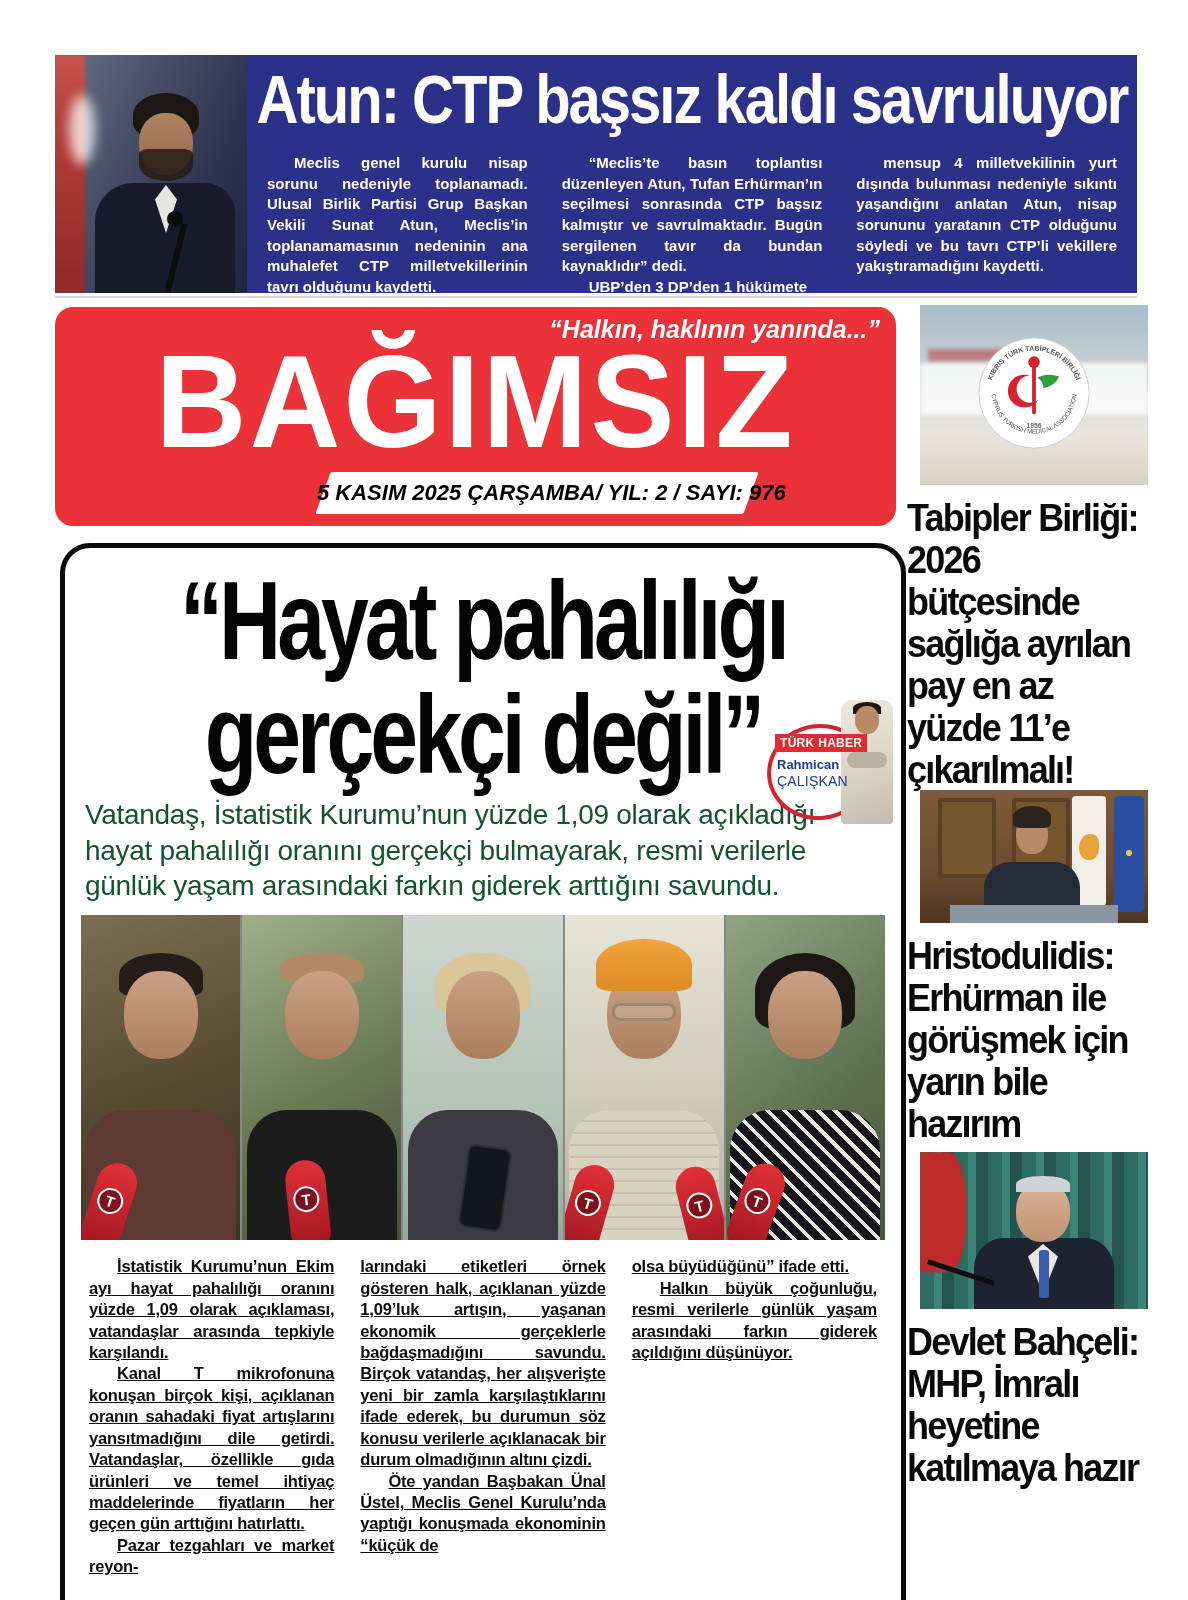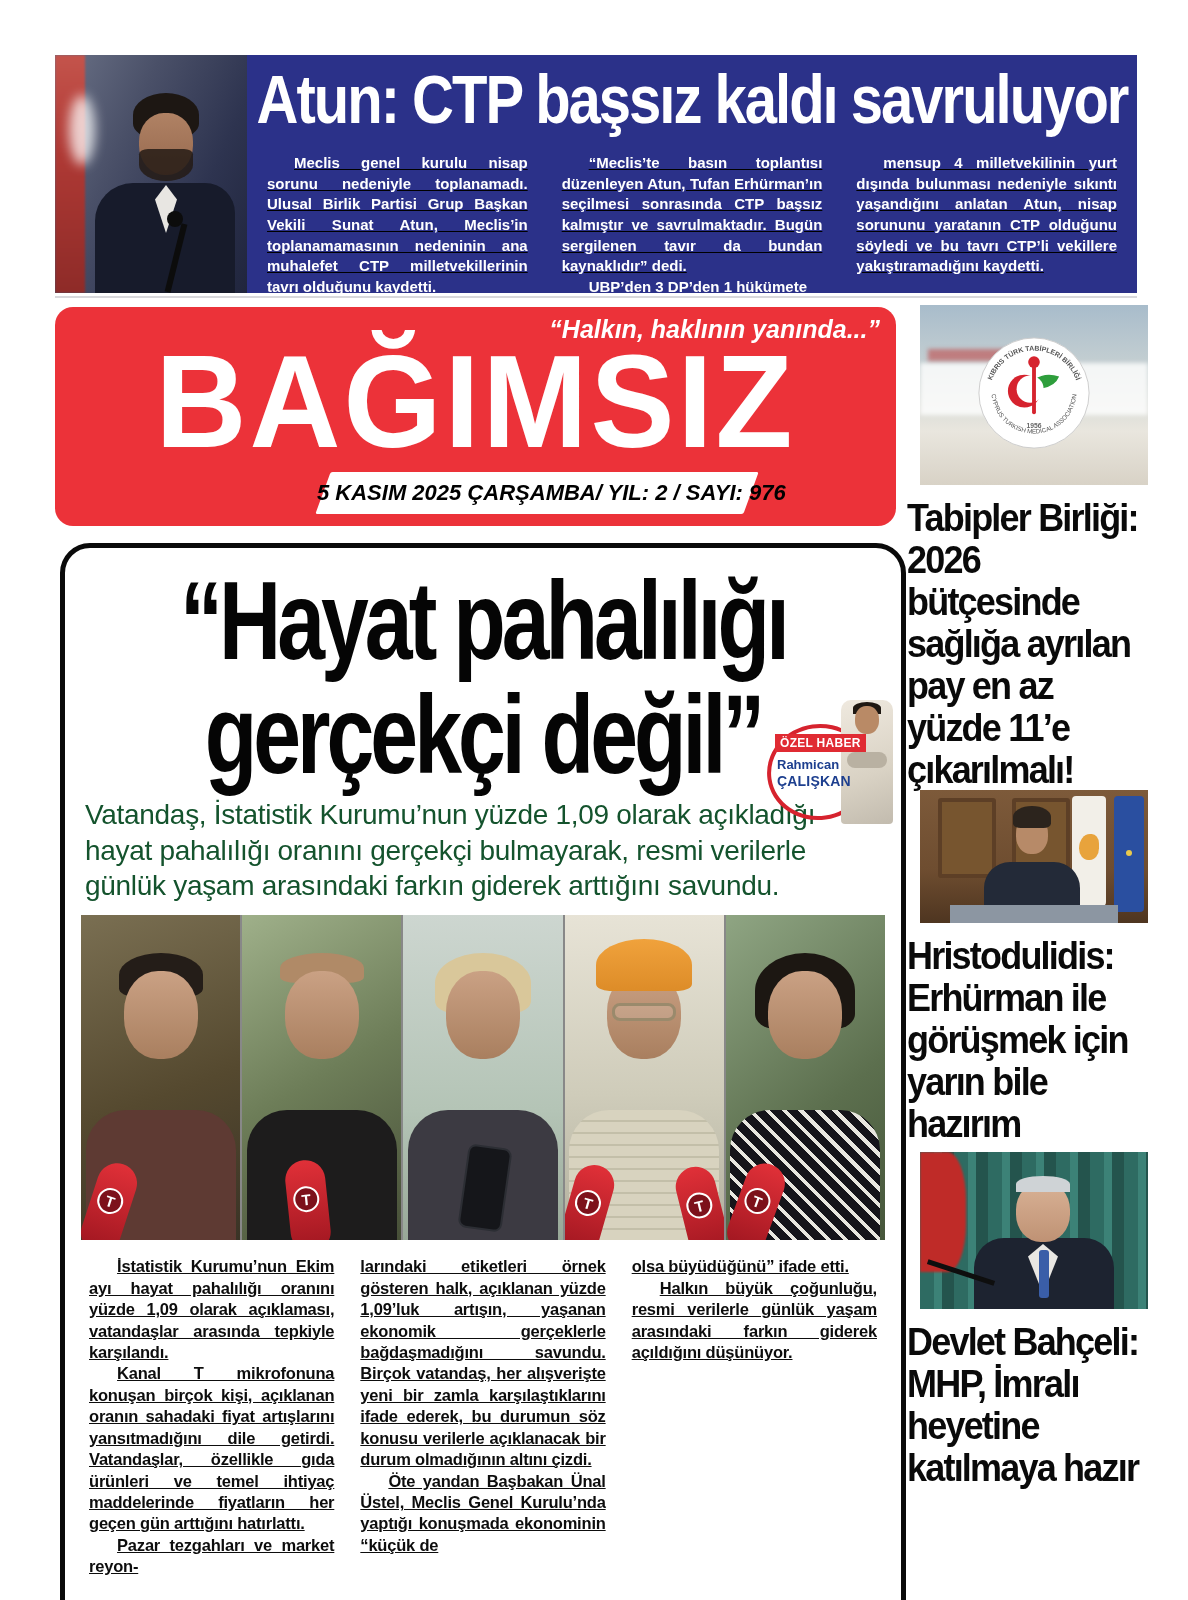--- a/index.html
+++ b/index.html
@@ -16,21 +16,21 @@
   .atun-hair { position: absolute; left: 78px; top: 38px; width: 66px; height: 44px; background: #1d1713; border-radius: 50% 50% 30% 30%; }
   .atun-face { position: absolute; left: 84px; top: 58px; width: 54px; height: 62px; background: linear-gradient(#b08264,#96684e); border-radius: 46% 46% 48% 48%; }
   .atun-beard { position: absolute; left: 84px; top: 94px; width: 54px; height: 32px; background: #241b15; border-radius: 20% 20% 60% 60%; opacity: .85; }
   .atun-suit { position: absolute; left: 40px; top: 128px; width: 140px; height: 110px; background: #171b2b; border-radius: 38px 30px 0 0; }
   .atun-shirt { position: absolute; left: 100px; top: 130px; width: 22px; height: 48px; background: #e8e6e2; clip-path: polygon(50% 0, 100% 30%, 50% 100%, 0 30%); }
   .atun-mic { position: absolute; left: 118px; top: 168px; width: 6px; height: 70px; background: #0c0c0c; transform: rotate(14deg); }
   .atun-michead { position: absolute; left: 112px; top: 156px; width: 16px; height: 16px; background: #0c0c0c; border-radius: 50%; }
   .banner-headline { position: absolute; left: 198px; right: 6px; top: 10px; color: #fff; font-weight: 900; font-size: 58px;
      letter-spacing: -2px; text-align: center; line-height: 1; transform: scaleY(1.18); transform-origin: top center; white-space: nowrap; }
   .banner-cols { position: absolute; left: 212px; right: 20px; top: 98px; bottom: 6px; display: flex; gap: 34px; }
-  .banner-col { flex: 1; text-decoration: underline; }
+  .banner-col { flex: 1; }
   .banner-col p { color: #fff; font-size: 15px; font-weight: 700; line-height: 1.38; text-align: justify; text-indent: 1.8em; }
   .banner-sep { position: absolute; left: 55px; top: 296px; width: 1082px; height: 2px; background: #d8d8dc; }
 
   
   .masthead { position: absolute; left: 55px; top: 307px; width: 841px; height: 219px; background: #ec3239; border-radius: 18px; }
   .slogan { position: absolute; top: 8px; right: 16px; color: #fff; font-style: italic; font-weight: 700; font-size: 25px; }
   .logo { position: absolute; top: 26px; left: 0; right: 0; text-align: center; color: #fff; font-size: 126px; font-weight: 900;
      letter-spacing: 3px; line-height: 1.05; transform: scaleY(1.05); transform-origin: top center; }
   .mast-bottom { position: absolute; left: 16px; right: 10px; bottom: 8px; height: 56px; }
   .site { position: absolute; left: 0; bottom: 10px; color: #fff; font-weight: 700; font-style: italic; font-size: 24px;
@@ -74,21 +74,21 @@
   .main-headline { margin: 16px 4px 58px; text-align: center; font-size: 86px; font-weight: 900; color: #050505;
      letter-spacing: -4px; line-height: 1.02; transform: scaleY(1.3); transform-origin: top center; }
   .badge { position: absolute; right: 8px; top: 152px; width: 120px; height: 128px; }
   .badge-oval { position: absolute; left: -6px; top: 24px; width: 104px; height: 96px; border: 4px solid #d6232e; border-radius: 50%; transform: rotate(-8deg); }
   .badge-photo { position: absolute; right: 0; top: 0; width: 52px; height: 124px; background: linear-gradient(160deg,#efe9df 0%, #d9d2c4 60%, #c2bbae 100%); border-radius: 10px 10px 4px 4px; }
   .badge-head { position: absolute; left: 14px; top: 6px; width: 24px; height: 28px; background: #b98a66; border-radius: 46%; }
   .badge-hair { position: absolute; left: 12px; top: 2px; width: 28px; height: 12px; background: #1f1812; border-radius: 50% 50% 0 0; }
   .badge-arms { position: absolute; left: 6px; top: 52px; width: 40px; height: 16px; background: #b9b1a2; border-radius: 8px; }
   .badge-label { position: absolute; left: 2px; top: 34px; background: #e02b33; color: #fff; font-weight: 700; font-size: 12px; padding: 2px 5px; letter-spacing: .3px; }
   .badge-first { position: absolute; left: 4px; top: 57px; color: #1d3f8f; font-weight: 700; font-size: 13px; }
-  .badge-last { position: absolute; left: 4px; top: 73px; color: #1d3f8f; font-weight: 700; font-size: 14px; letter-spacing: .2px; }
+  .badge-last { position: absolute; left: 4px; top: 73px; color: #1d3f8f; font-weight: 400; font-size: 14px; letter-spacing: .2px; }
   .subhead { margin: 0 20px; font-size: 28px; line-height: 1.26; color: #14532d; letter-spacing: -0.3px; }
   .photo { margin: 12px 16px 0; height: 325px; display: flex; position: relative; overflow: hidden; background: #888; gap: 2px; }
   .panel { flex: 1; position: relative; overflow: hidden; }
   .p1 { background: linear-gradient(160deg,#7a6f52 0%,#55492f 55%,#3a3326 100%); }
   .p2 { background: linear-gradient(150deg,#9fb08a 0%,#6d7d58 50%,#474f38 100%); }
   .p3 { background: linear-gradient(180deg,#cdd6d0 0%,#b4c4b6 60%,#98a898 100%); }
   .p4 { background: linear-gradient(180deg,#e7e3d6 0%,#cfccba 55%,#b2b09e 100%); }
   .p5 { background: linear-gradient(140deg,#8fa583 0%,#5c6f4e 60%,#46563a 100%); }
   .head { position: absolute; width: 74px; height: 88px; border-radius: 46%; background: linear-gradient(#caa184,#a97f5f); left: 50%; top: 56px; transform: translateX(-50%); }
   .hair { position: absolute; width: 84px; height: 44px; border-radius: 50% 50% 20% 20%; background: #241d18; left: 50%; top: 38px; transform: translateX(-50%); }
@@ -217,21 +217,21 @@
       <span>gerçekçi değil”</span>
     </h1>
 
     <div class="badge">
       <div class="badge-oval"></div>
       <div class="badge-photo">
         <div class="badge-hair"></div>
         <div class="badge-head"></div>
         <div class="badge-arms"></div>
       </div>
-      <div class="badge-label">ÖZEL HABER</div>
+      <div class="badge-label">TÜRK HABER</div>
       <div class="badge-first">Rahmican</div>
       <div class="badge-last">ÇALIŞKAN</div>
     </div>
 
     <p class="subhead">Vatandaş, İstatistik Kurumu’nun yüzde 1,09 olarak açıkladığı hayat pahalılığı oranını gerçekçi bulmayarak, resmi verilerle günlük yaşam arasındaki farkın giderek arttığını savundu.</p>
 
     <div class="photo">
       <div class="panel p1">
         <div class="hair"></div>
         <div class="head"></div>

